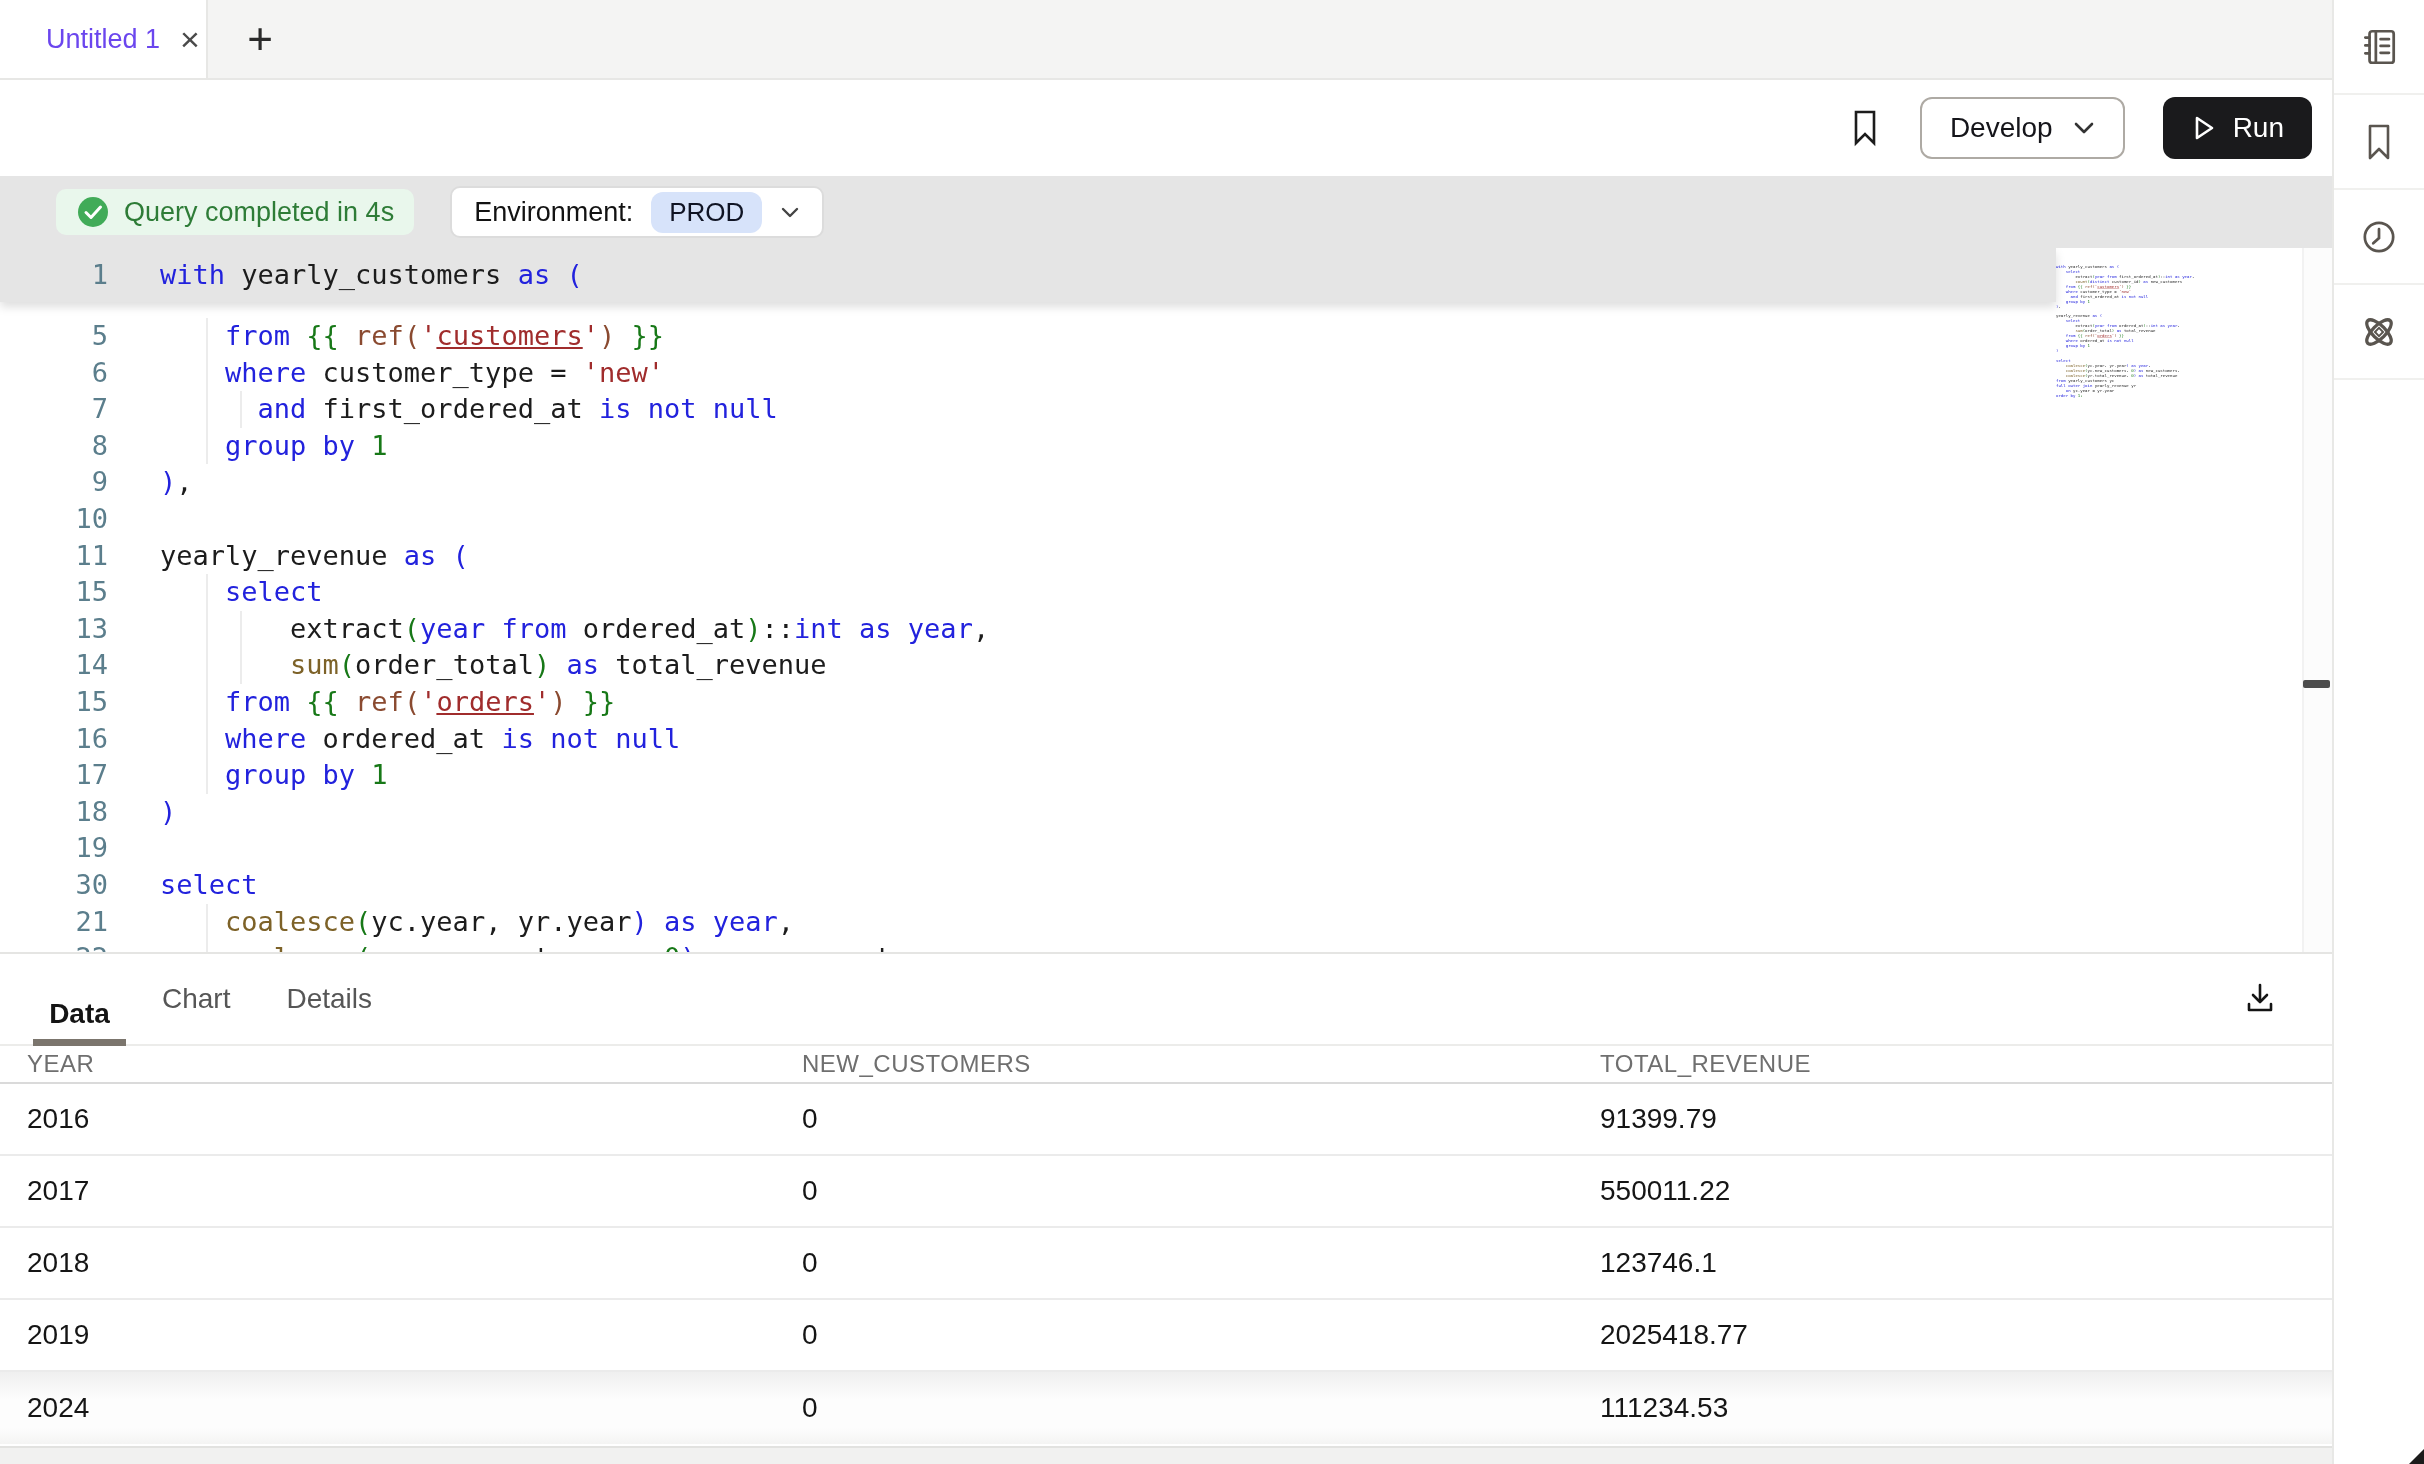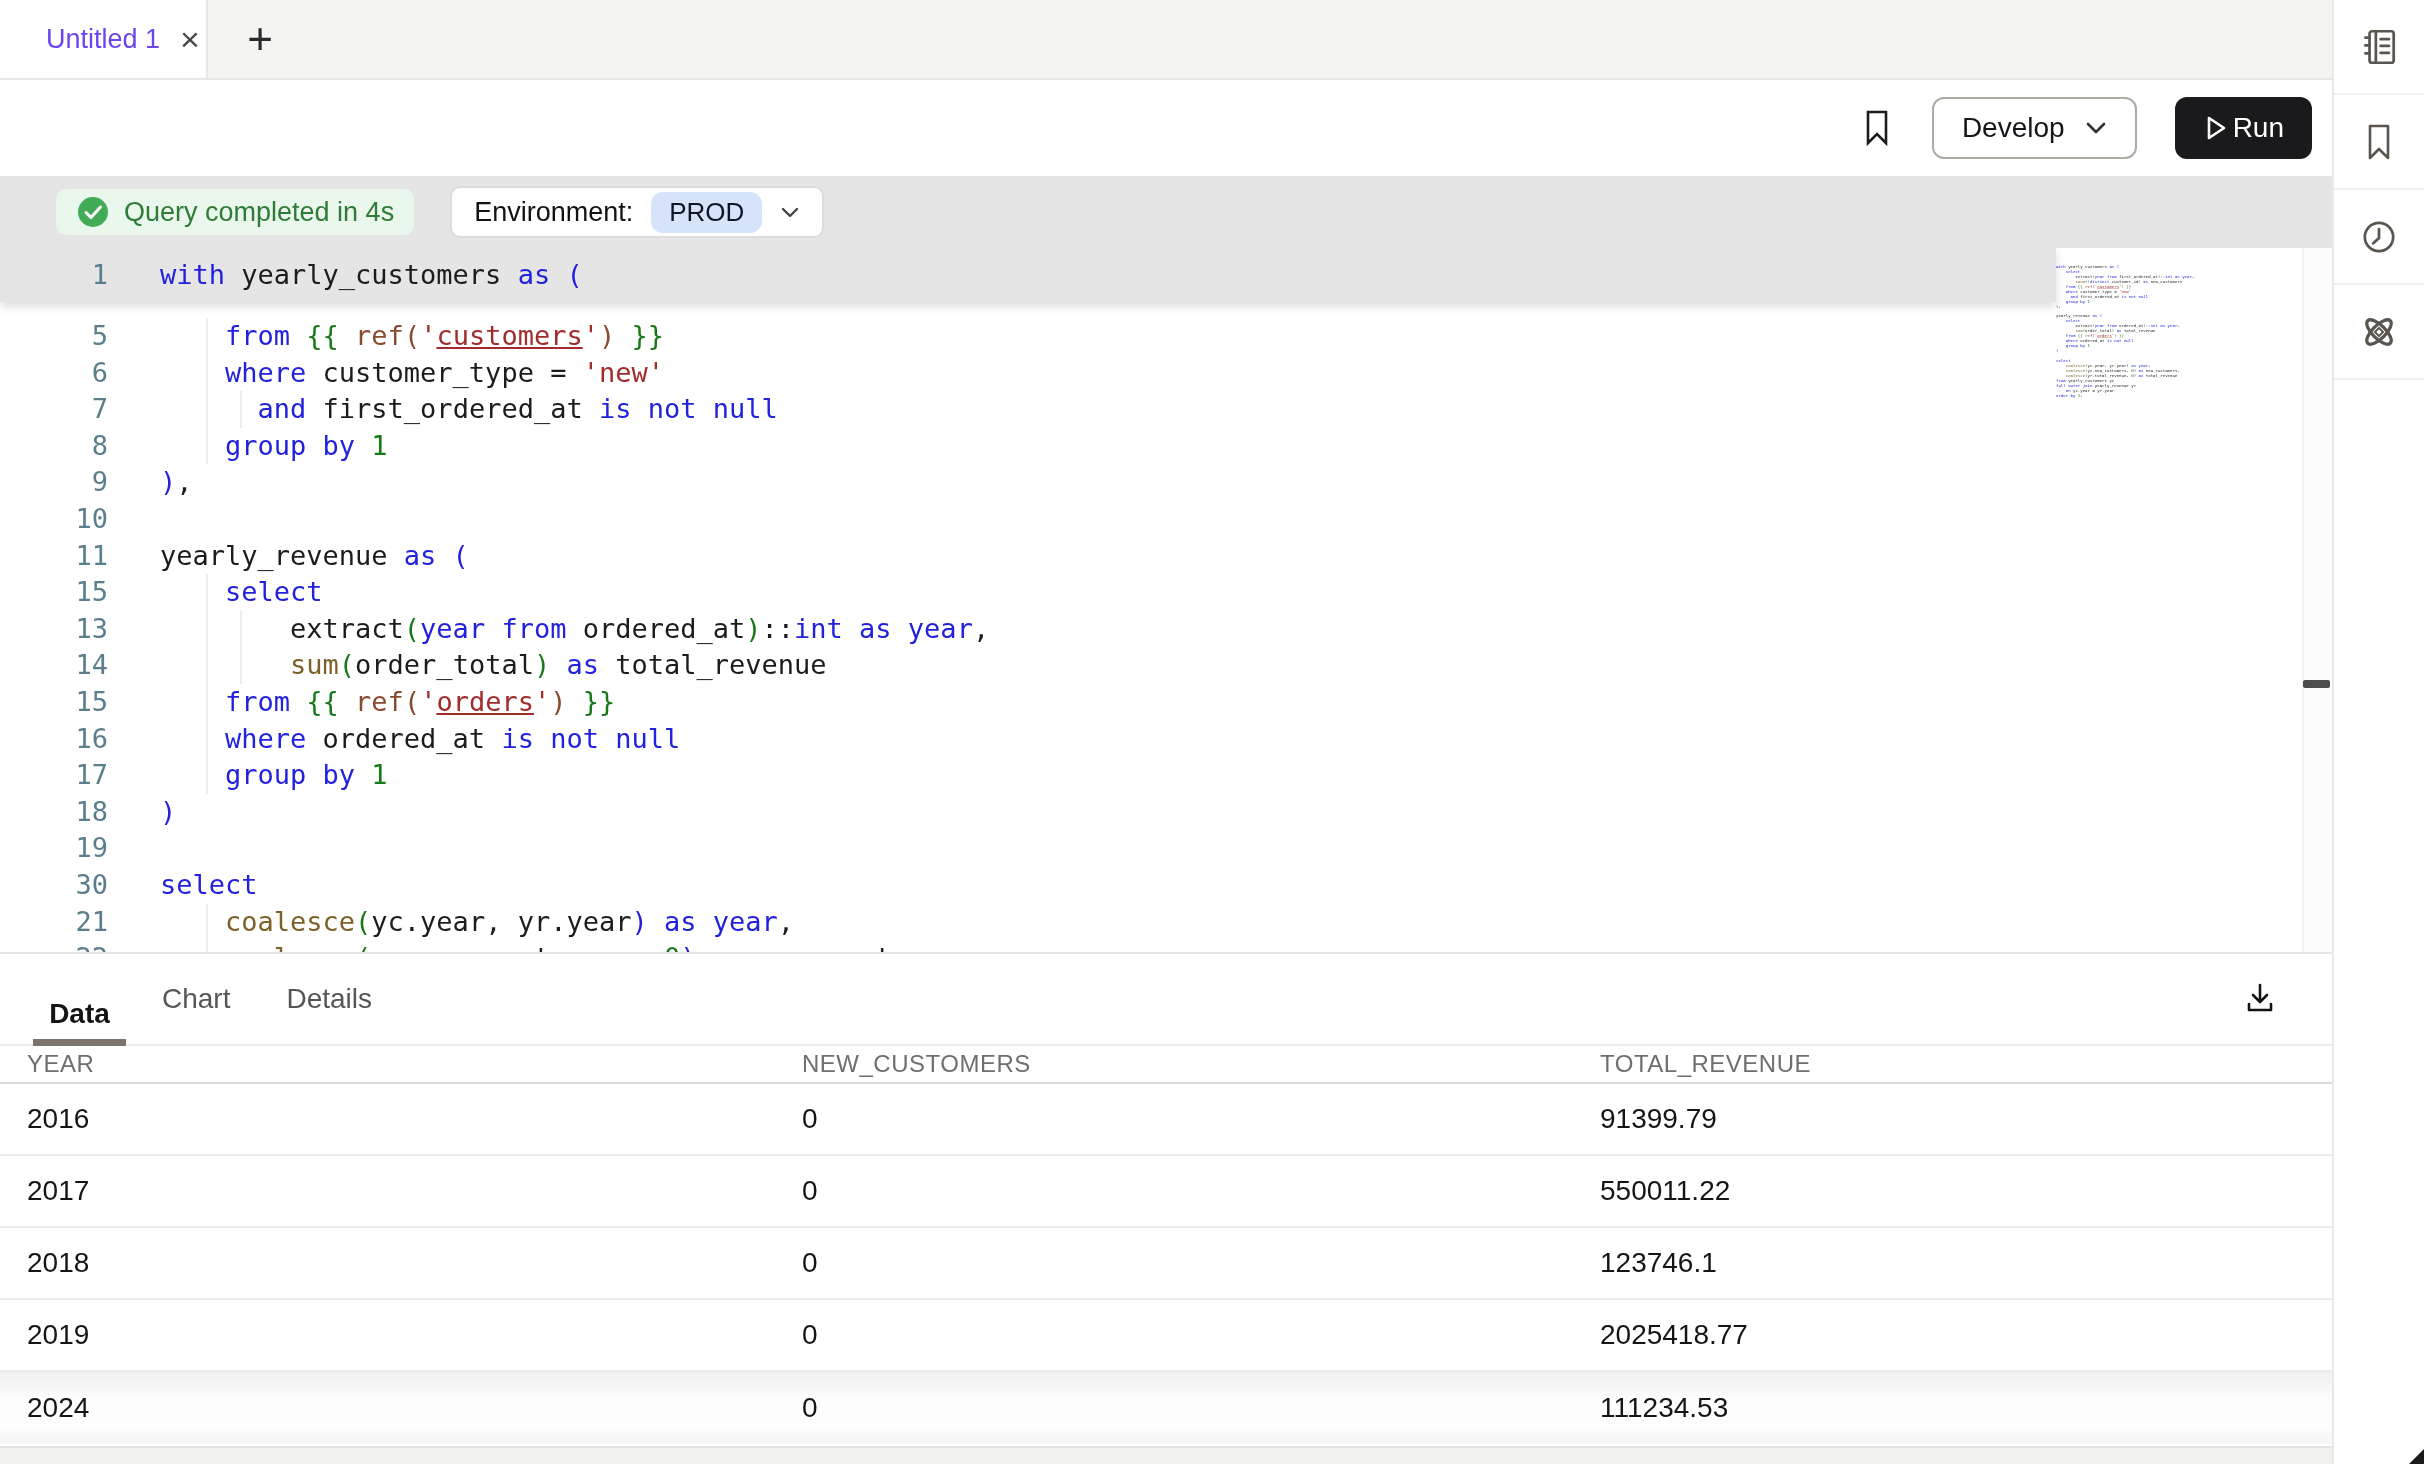--- a/index.html
+++ b/index.html
@@ -16,21 +16,21 @@
   .tab-label { font-size:27px; color:#6B46EE; }
   .tab-close { font-size:34px; color:#4a4a4a; margin-left:20px; line-height:1; }
   .newtab { width:104px; display:flex; align-items:center; justify-content:center; font-size:44px; font-weight:300; color:#2a2a2a; }
 
   
   .toolbar { height:96px; background:#fff; display:flex; align-items:center; justify-content:flex-end; gap:38px; padding-right:20px; }
   .icon-btn { display:flex; align-items:center; justify-content:center; }
   .develop-btn { height:62px; padding:0 28px; border:2px solid #aeaaa4; border-radius:12px; background:#fff;
     font-size:28px; color:#15151a; display:flex; align-items:center; gap:20px; font-family:inherit; }
   .run-btn { height:62px; padding:0 28px; background:#1a1a1c; border:none; border-radius:12px; color:#fff;
-    font-size:28px; font-weight:500; display:flex; align-items:center; gap:4px; font-family:inherit; }
+    font-size:28px; font-weight:500; display:flex; align-items:center; gap:16px; font-family:inherit; }
 
   
   .statusrow { height:72px; display:flex; align-items:center; gap:36px; padding-left:56px; background:#e5e5e5; }
   .status-pill { background:#e9f7ec; border-radius:10px; height:46px; display:flex; align-items:center; gap:14px;
     padding:0 20px; color:#2e7c37; font-size:27px; font-weight:500; }
   .env-box { height:52px; border:2px solid #dcdcdc; border-radius:10px; display:flex; align-items:center; gap:18px;
     padding:0 22px; font-size:27px; color:#121212; background:#fff; }
   .env-pill { background:#d7e3fa; border-radius:12px; padding:5px 18px; font-size:26px; color:#101424; font-weight:500; }
 
   

